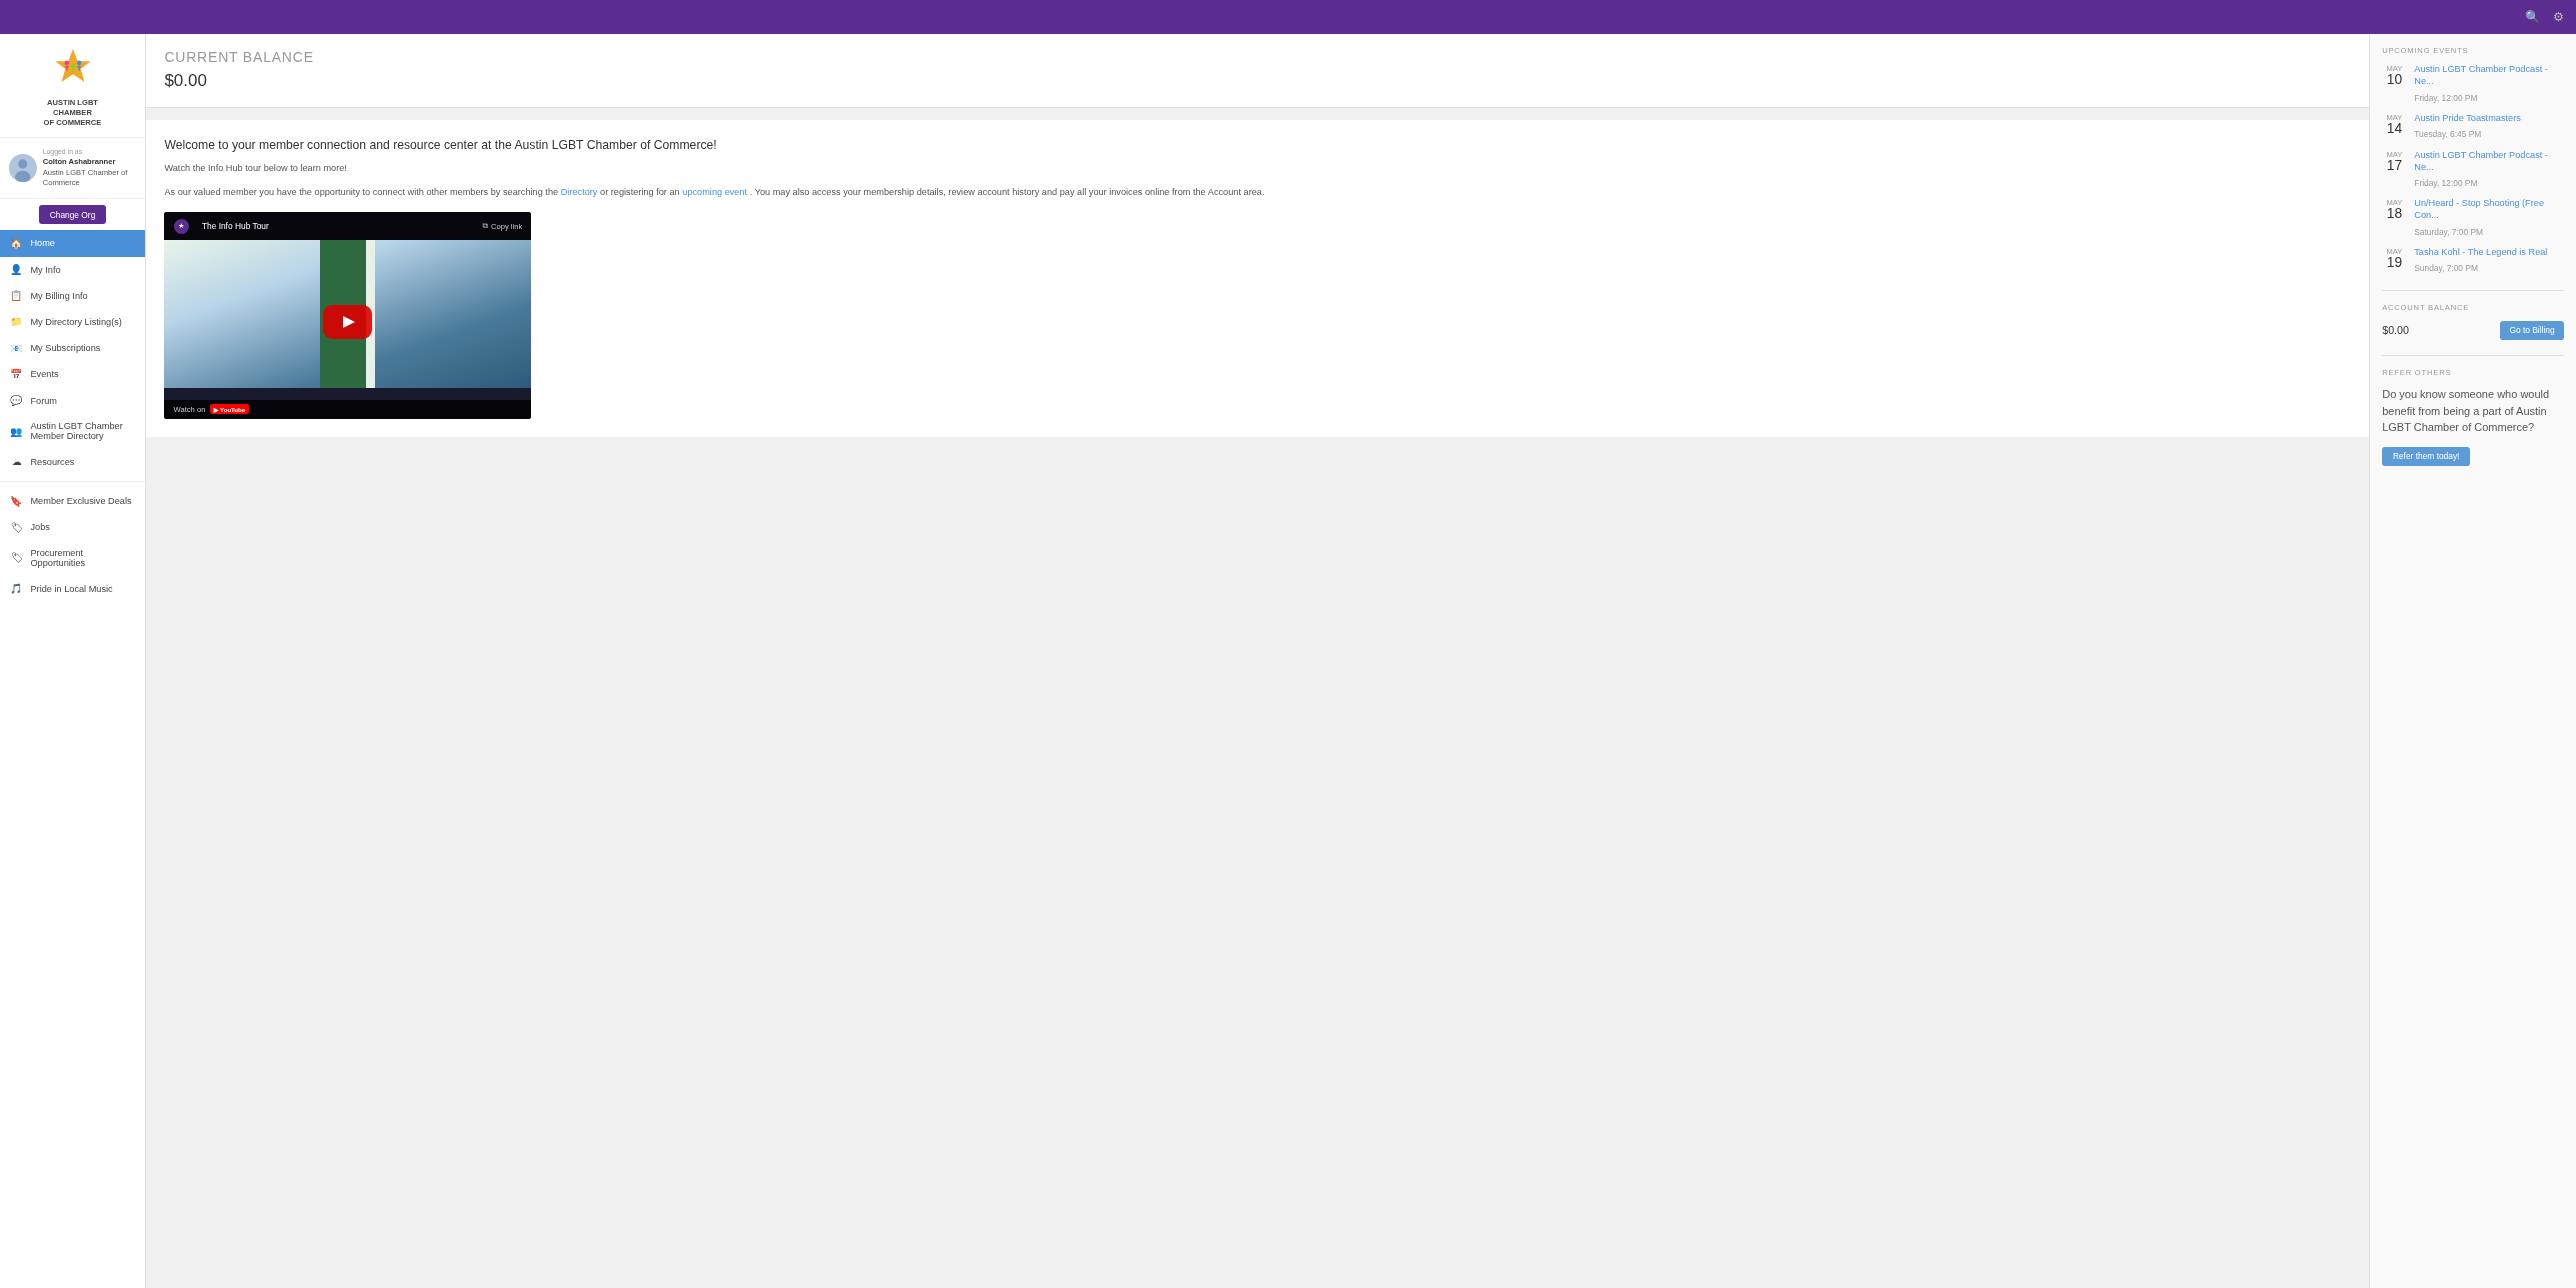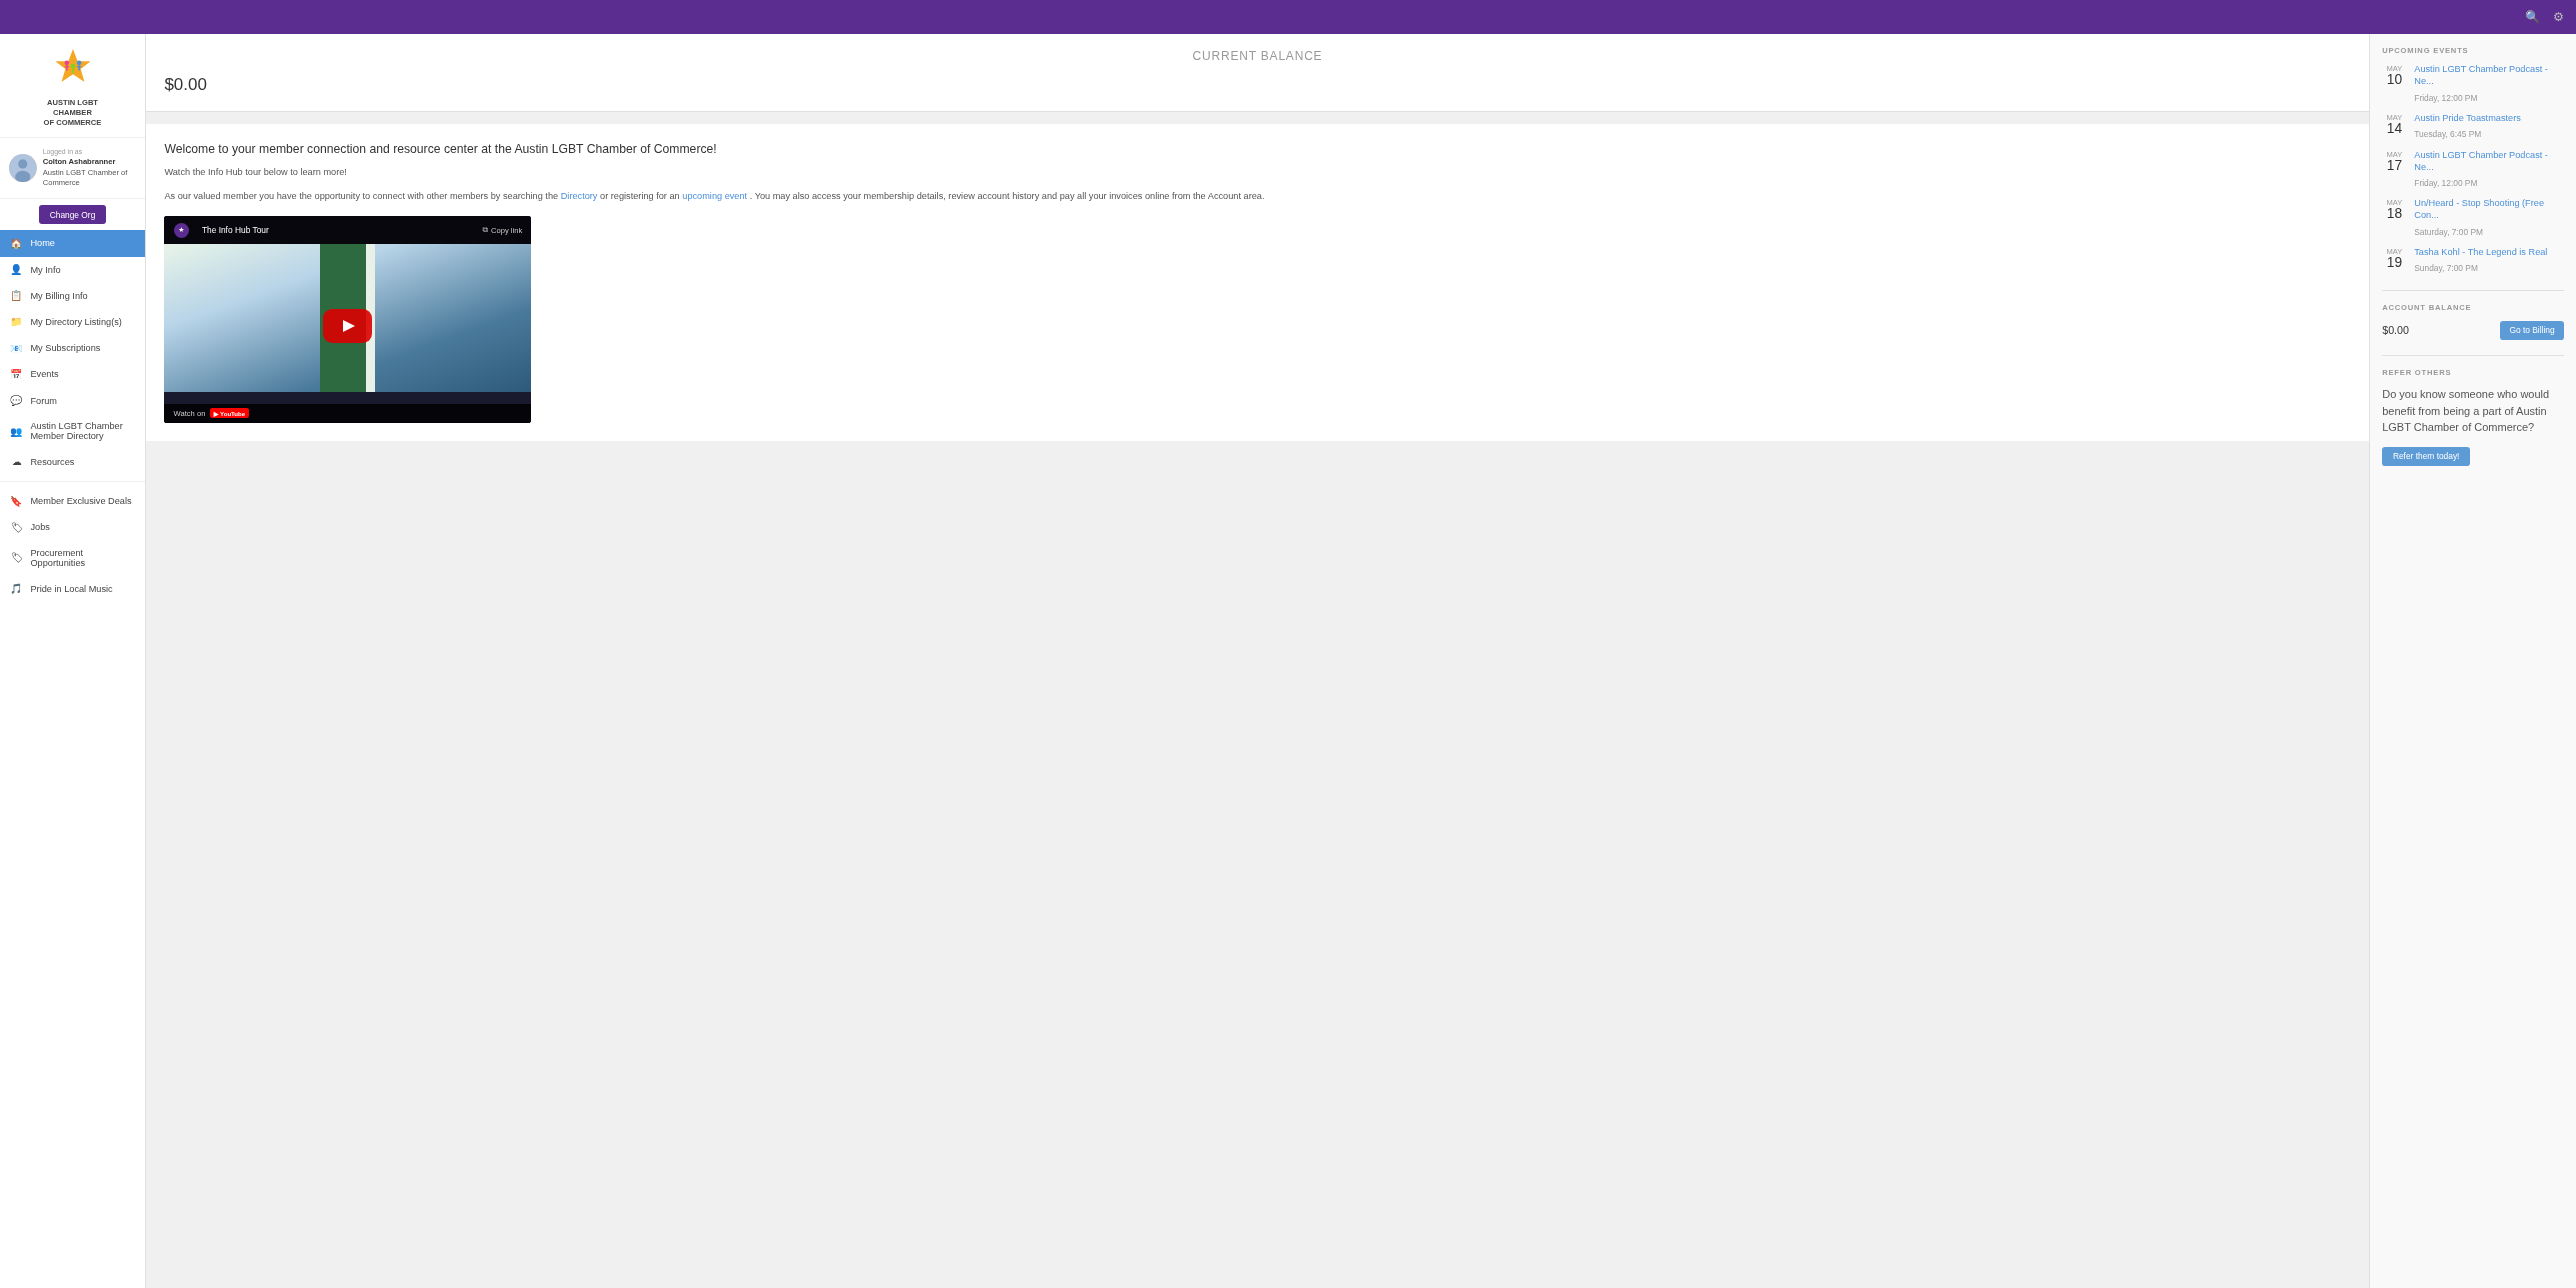--- a/index.html
+++ b/index.html
@@ -137,26 +137,25 @@
       padding: 0;
       background: #f0f0f0;
     }
     .balance-section {
       background: #fff;
       padding: 15.3px 18.4px;
       border-bottom: 0.8px solid #e0e0e0;
       margin-bottom: 12.2px;
     }
     .balance-label {
-      font-size: 12px;
+      font-size: 14px;
       color: #999;
       text-transform: uppercase;
       letter-spacing: 0.8px;
-      margin-bottom: 12px;
-      text-align: center;
+      margin-bottom: 6px;
     }
     .balance-amount {
       font-size: 17px;
       color: #333;
       font-weight: 300;
     }
     .welcome-section {
       background: #fff;
       padding: 18.4px;
       margin: 0 0 12.2px 0;
@@ -294,21 +293,21 @@
       width: 207px;
       background: #f9f9f9;
       border-left: 0.8px solid #e0e0e0;
       overflow-y: auto;
       padding: 12.2px;
       flex-shrink: 0;
     }
     .panel-section { margin-bottom: 15.3px; }
     .panel-section-title {
       font-size: 7.6px;
-      font-weight: bold;
+      font-weight: normal;
       color: #999;
       text-transform: uppercase;
       letter-spacing: 0.8px;
       margin-bottom: 9.2px;
     }
     .event-item {
       display: flex;
       gap: 7.6px;
       margin-bottom: 9.2px;
       align-items: flex-start;

